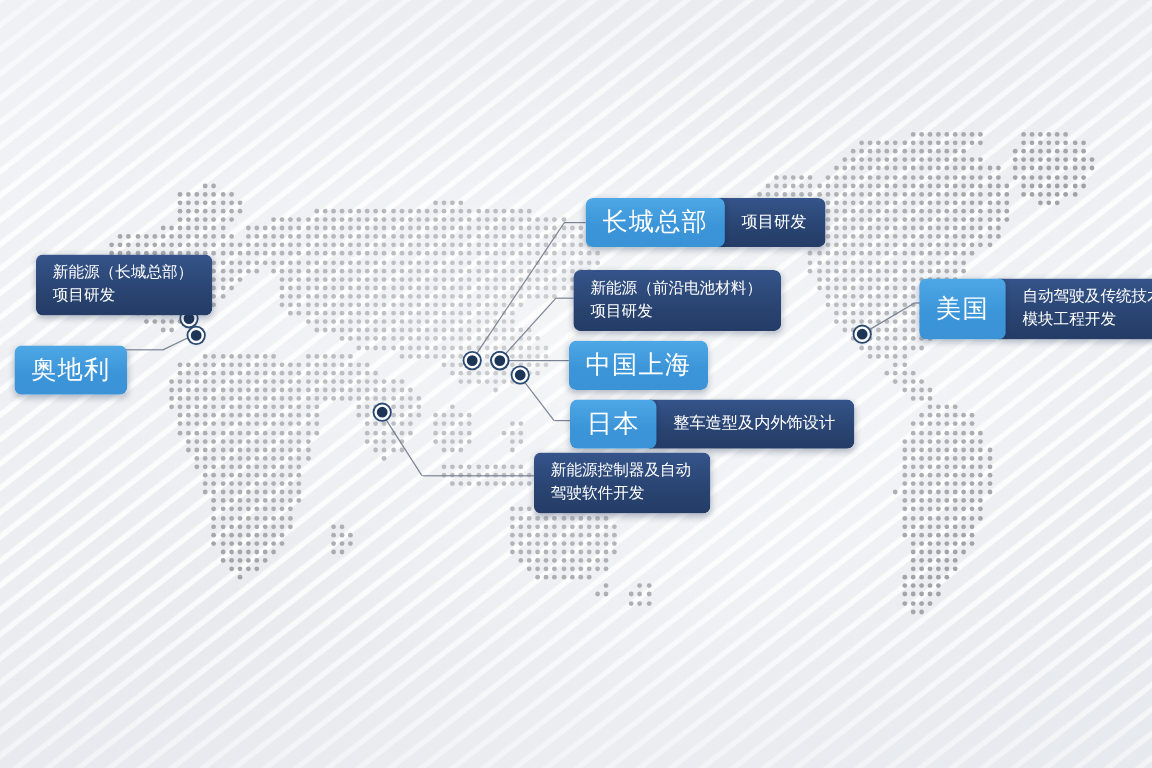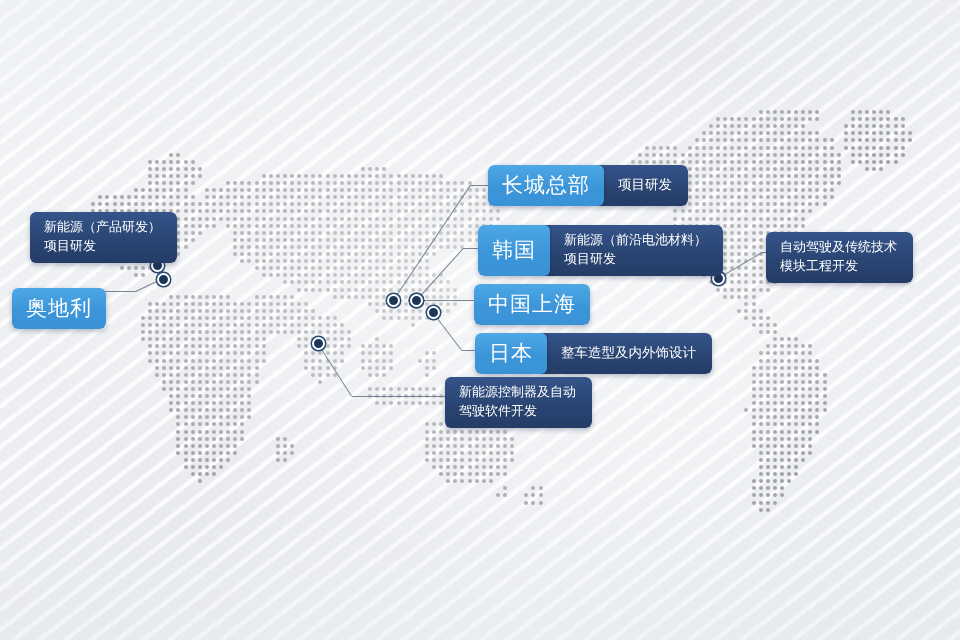--- a/index.html
+++ b/index.html
@@ -2390,21 +2390,20 @@
       <div class="marker" style="left: 718px; top: 278px;"></div>
     </div>
   <div id="label-layer">
       <div class="label oneline" style="left: 488px; top: 165px;">
         <div class="name">长城总部</div>
         <div class="desc">
           <span class="desc-line">项目研发</span>
         </div>
       </div>
       <div class="label" style="left: 478px; top: 225px;">
-        <div class="name">韩国</div>
         <div class="desc">
           <span class="desc-line">新能源（前沿电池材料）</span>
           <span class="desc-line">项目研发</span>
         </div>
       </div>
       <div class="label nodesc" style="left: 474px; top: 284px;">
         <div class="name">中国上海</div>
       </div>
       <div class="label oneline" style="left: 475px; top: 333px;">
         <div class="name">日本</div>
@@ -2413,28 +2412,29 @@
         </div>
       </div>
       <div class="label" style="left: 445px; top: 377px;">
         <div class="desc">
           <span class="desc-line">新能源控制器及自动</span>
           <span class="desc-line">驾驶软件开发</span>
         </div>
       </div>
       <div class="label" style="left: 30px; top: 212px;">
         <div class="desc">
-          <span class="desc-line">新能源（产品研发）</span>
+          <span class="desc-line">新能源（长城总部）</span>
           <span class="desc-line">项目研发</span>
         </div>
       </div>
       <div class="label" style="left: 12px; top: 288px;">
         <div class="name">奥地利</div>
       </div>
       <div class="label" style="left: 766px; top: 232px;">
+        <div class="name">美国</div>
         <div class="desc">
           <span class="desc-line">自动驾驶及传统技术</span>
           <span class="desc-line">模块工程开发</span>
         </div>
       </div>
     </div>
 
 </div>
 
 </body></html>

